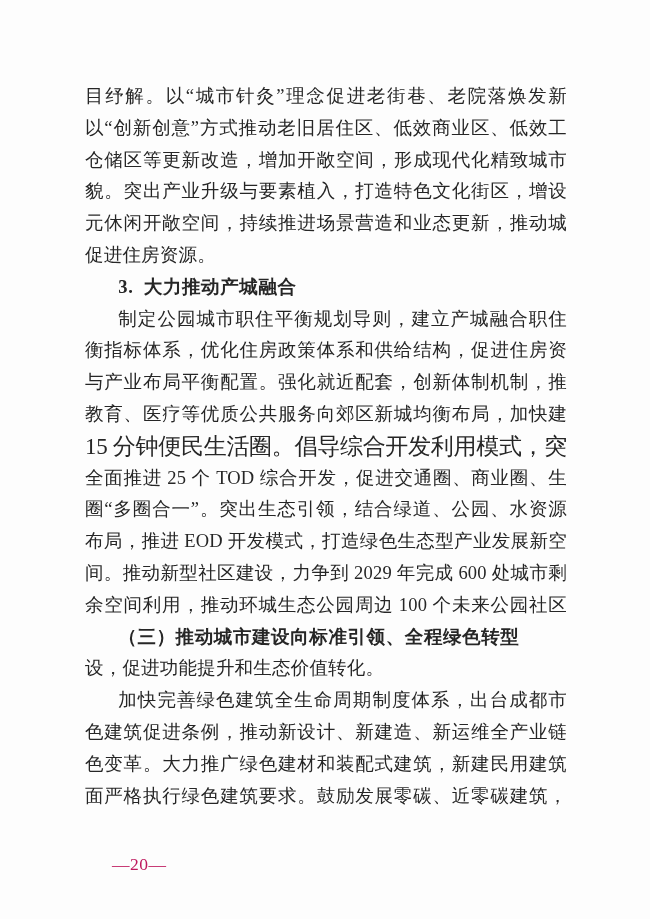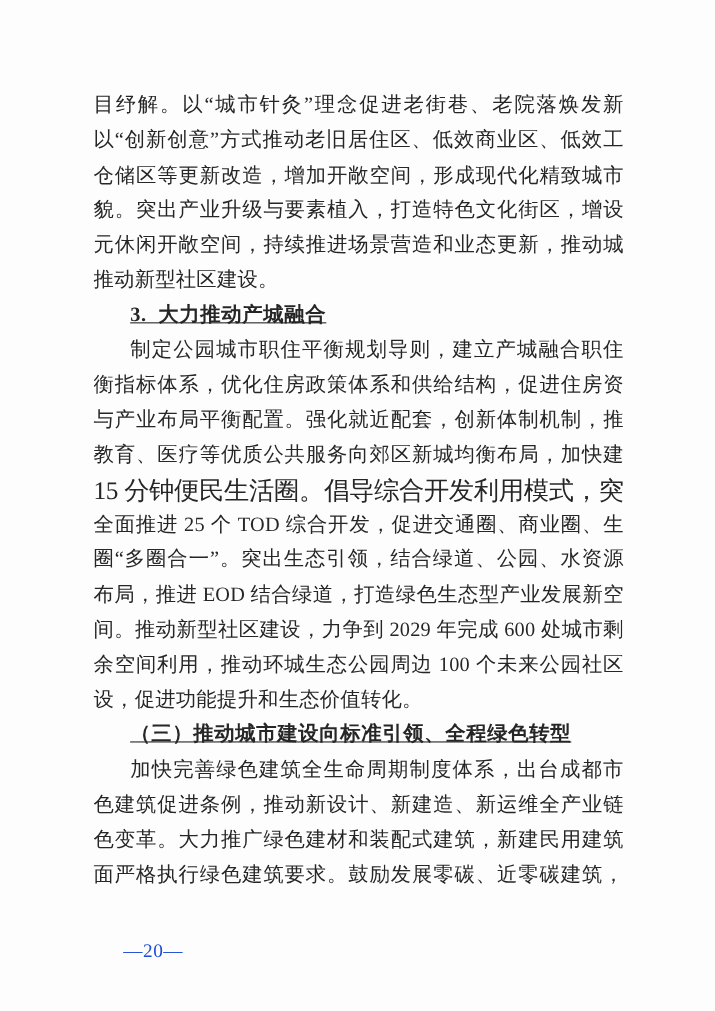--- a/index.html
+++ b/index.html
@@ -35,60 +35,59 @@
     text-align-last: justify;
   }
   
   .ind {
     text-indent: 1.8em;
   }
   
   .h {
     font-weight: bold;
     letter-spacing: 0.6px;
-    text-decoration: underline;
   }
   
   .tight {
     font-size: 23px;
     letter-spacing: -0.3px;
   }
   .page-number {
     position: absolute;
     left: 112px;
     top: 852px;
     font-size: 17.5px;
     line-height: 24px;
-    color: #1d4ed8;
+    color: #be185d;
     letter-spacing: 0.5px;
   }
 </style>
 </head>
 <body>
 
 <div class="page">
   <div class="text-block">
     <div class="ln j">目纾解。以“城市针灸”理念促进老街巷、老院落焕发新生，</div>
     <div class="ln j">以“创新创意”方式推动老旧居住区、低效商业区、低效工业</div>
     <div class="ln j">仓储区等更新改造，增加开敞空间，形成现代化精致城市风</div>
     <div class="ln j">貌。突出产业升级与要素植入，打造特色文化街区，增设多</div>
     <div class="ln j">元休闲开敞空间，持续推进场景营造和业态更新，推动城市</div>
-    <div class="ln">推动新型社区建设。</div>
+    <div class="ln">促进住房资源。</div>
     <div class="ln h ind">3.&nbsp; 大力推动产城融合</div>
     <div class="ln j ind">制定公园城市职住平衡规划导则，建立产城融合职住平</div>
     <div class="ln j">衡指标体系，优化住房政策体系和供给结构，促进住房资源</div>
     <div class="ln j">与产业布局平衡配置。强化就近配套，创新体制机制，推动</div>
     <div class="ln j">教育、医疗等优质公共服务向郊区新城均衡布局，加快建设</div>
     <div class="ln j tight">15 分钟便民生活圈。倡导综合开发利用模式，突出交通赋能，</div>
     <div class="ln j">全面推进 25 个 TOD 综合开发，促进交通圈、商业圈、生活</div>
     <div class="ln j">圈“多圈合一”。突出生态引领，结合绿道、公园、水资源等</div>
-    <div class="ln j">布局，推进 EOD 结合绿道，打造绿色生态型产业发展新空</div>
+    <div class="ln j">布局，推进 EOD 开发模式，打造绿色生态型产业发展新空</div>
     <div class="ln j">间。推动新型社区建设，力争到 2029 年完成 600 处城市剩</div>
     <div class="ln j">余空间利用，推动环城生态公园周边 100 个未来公园社区建</div>
+    <div class="ln h ind">（三）推动城市建设向标准引领、全程绿色转型</div>
     <div class="ln">设，促进功能提升和生态价值转化。</div>
-    <div class="ln h ind">（三）推动城市建设向标准引领、全程绿色转型</div>
     <div class="ln j ind">加快完善绿色建筑全生命周期制度体系，出台成都市绿</div>
     <div class="ln j">色建筑促进条例，推动新设计、新建造、新运维全产业链绿</div>
     <div class="ln j">色变革。大力推广绿色建材和装配式建筑，新建民用建筑全</div>
     <div class="ln j">面严格执行绿色建筑要求。鼓励发展零碳、近零碳建筑，引</div>
   </div>
   <div class="page-number">—20—</div>
 </div>
 
 </body></html>

